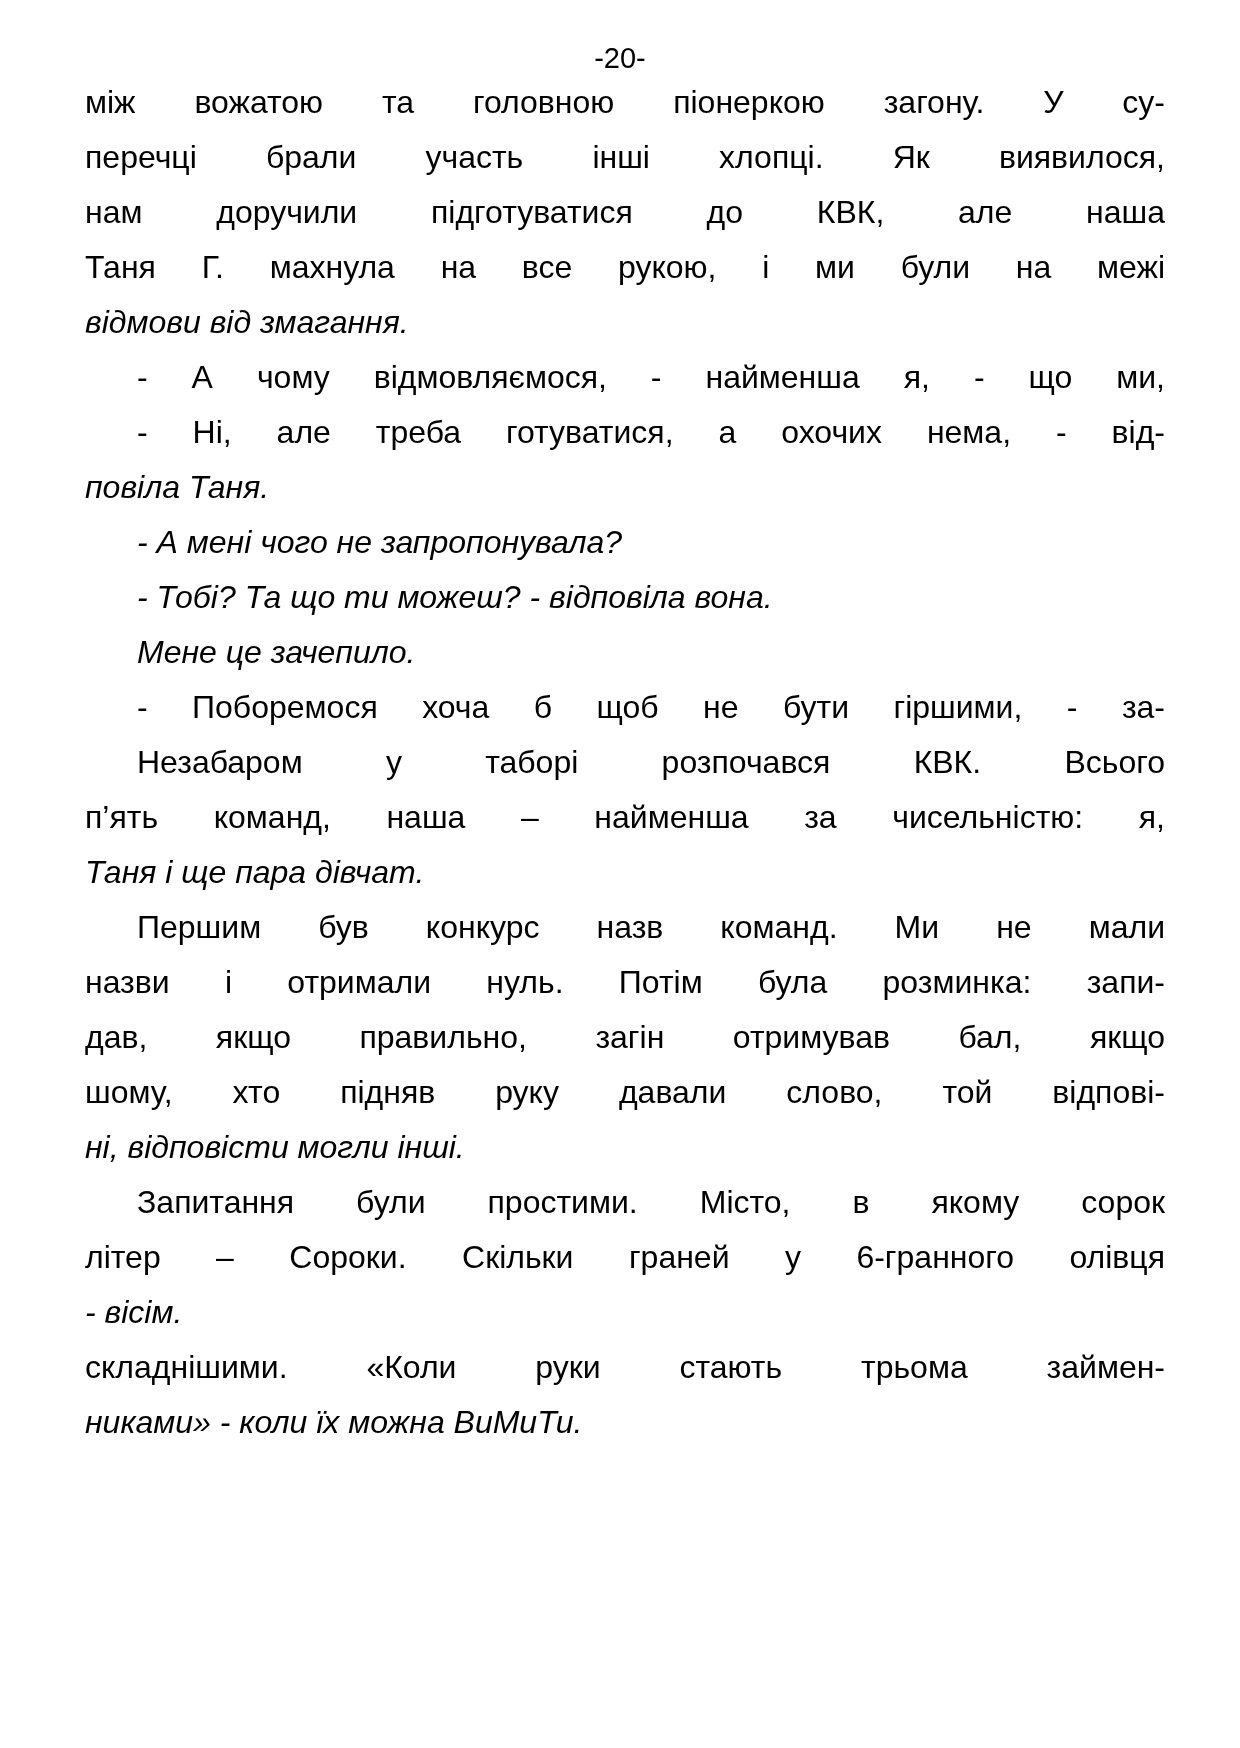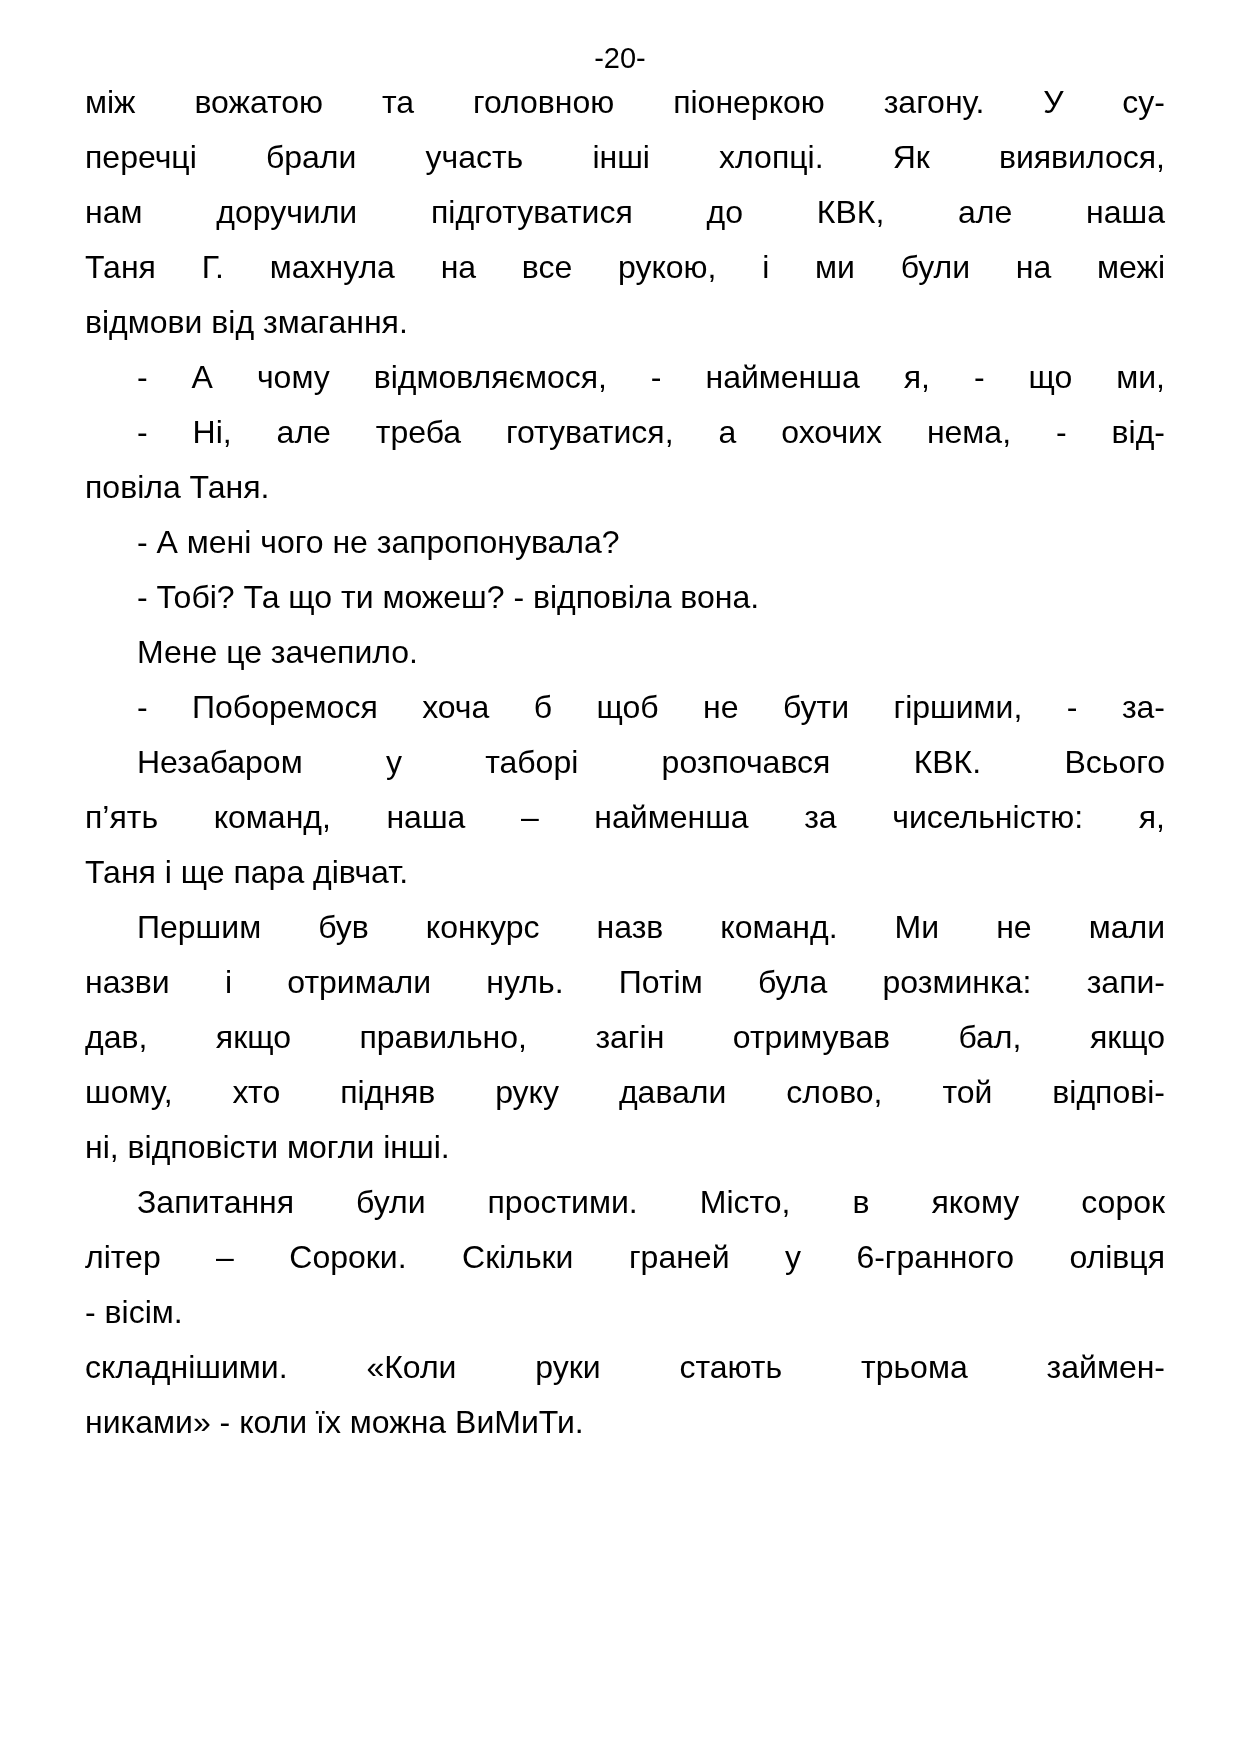--- a/index.html
+++ b/index.html
@@ -43,20 +43,21 @@
   .line {
     text-align: justify;
     text-align-last: justify;
     white-space: nowrap;
     height: 55px;
     overflow: visible;
   }
   .line.last {
     text-align: left;
     text-align-last: left;
+    font-style: italic;
   }
   .line.indent {
     text-indent: 52px;
   }
 </style>
 </head>
 <body>
 
 <div class="page">
   <div class="pagenum">-20-</div>

